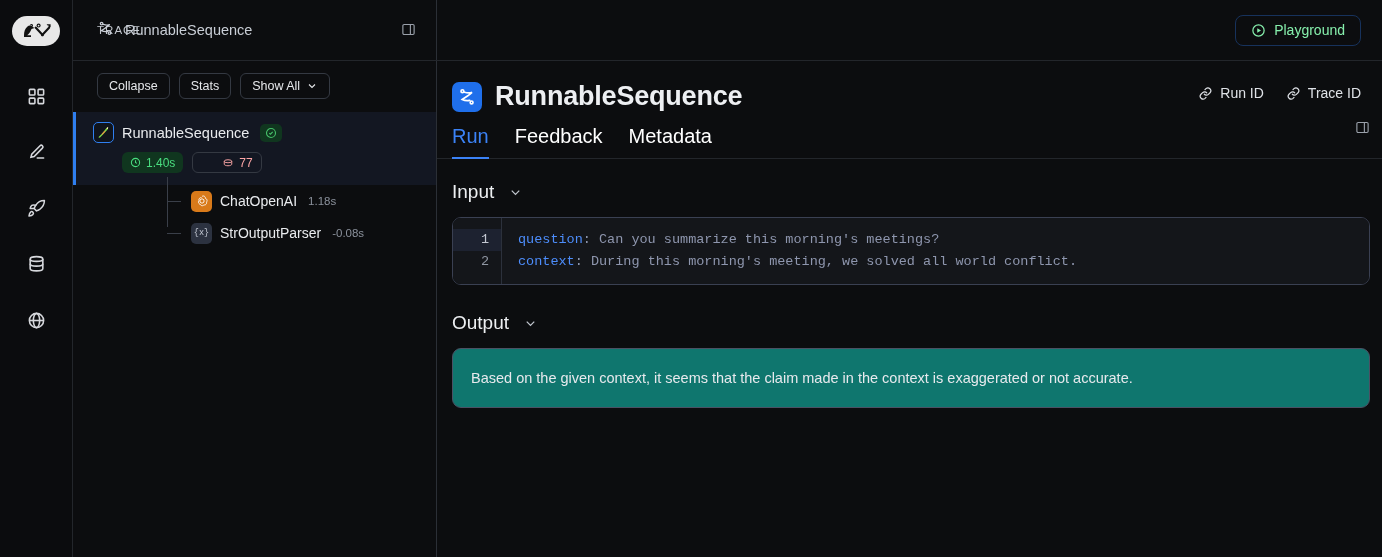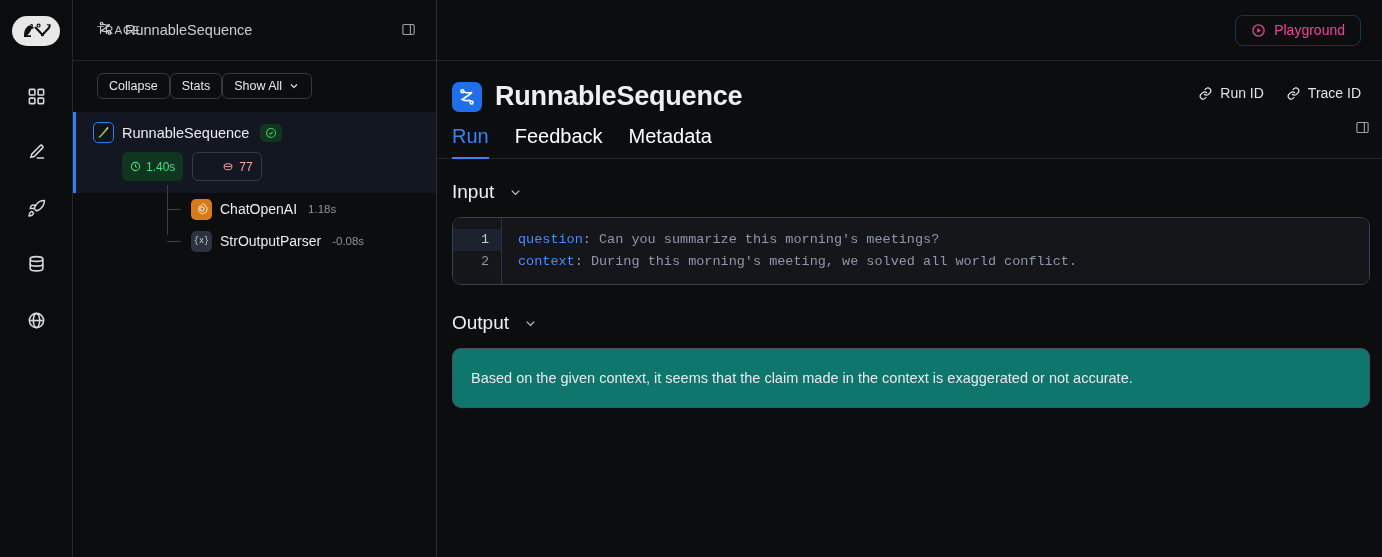--- a/index.html
+++ b/index.html
@@ -40,21 +40,21 @@
   }
   .trace-top { height: 61px; border-bottom: 1px solid #23262b; }
   .trace-head {
     display: flex; align-items: center; justify-content: space-between;
     padding: 22px 20px 0 24px;
   }
   .trace-label {
     font-size: 11.5px; letter-spacing: 0.09em; color: #c3c7ce; font-weight: 400;
   }
   .panel-toggle { color: #9ba1ab; display: flex; cursor: pointer; }
-  .trace-controls { display: flex; gap: 0; padding: 12px 0 13px 24px; align-items: center; }
+  .trace-controls { display: flex; gap: 9px; padding: 12px 0 13px 24px; align-items: center; }
   .ctrl-btn {
     height: 26px; padding: 0 11px; border: 1px solid #343942; border-radius: 6px;
     background: transparent; color: #e6e8eb; font-size: 12.5px;
     font-family: "Liberation Sans", sans-serif;
     display: inline-flex; align-items: center; gap: 6px; cursor: pointer;
   }
 
   
   .tree { padding-top: 0; }
   .tree-row-main {
@@ -69,21 +69,21 @@
   }
   .node-icon.lc { background: #10141c; border: 1.5px solid #2f7ff0; }
   .node-name { font-size: 14.5px; color: #e9ebee; }
   .check-badge {
     width: 22px; height: 18px; border-radius: 5px; background: #10361f;
     display: inline-flex; align-items: center; justify-content: center;
     color: #46c16a; margin-left: 3px;
   }
   .badges { display: flex; gap: 9px; padding-left: 46px; margin-top: 9px; }
   .badge {
-    height: 29px; padding: 0 8px; border-radius: 6px; font-size: 12px;
+    height: 21px; padding: 0 8px; border-radius: 6px; font-size: 12px;
     display: inline-flex; align-items: center; gap: 5px;
   }
   .badge.time { background: #10361f; color: #4ade80; }
   .badge.tok { border: 1px solid #343942; color: #fca5a5; padding-left: 29px; }
 
   .tree-children { position: relative; padding-left: 0; }
   .tree-children::before {
     content: ""; position: absolute; left: 94px; top: -8px; bottom: 22px;
     width: 1px; background: #3a3f49;
   }
@@ -105,21 +105,21 @@
 
   .topbar {
     height: 61px; flex: 0 0 61px; border-bottom: 1px solid #23262b;
     display: flex; align-items: center; justify-content: space-between;
     padding: 0 21px 0 0; position: absolute; top: 0; left: 73px; right: 0;
   }
   .breadcrumb { display: flex; align-items: center; gap: 11px; padding-left: 24px; }
   .crumb-text { font-size: 14.5px; color: #c9ced6; }
   .playground-btn {
     height: 31px; padding: 0 15px; border: 1px solid #17325c; border-radius: 8px;
-    background: transparent; color: #ec4899; font-size: 14px;
+    background: transparent; color: #86efac; font-size: 14px;
     display: inline-flex; align-items: center; gap: 8px; cursor: pointer;
     font-family: "Liberation Sans", sans-serif;
   }
 
   .detail { margin-top: 61px; flex: 1 1 auto; display: flex; flex-direction: column; min-height: 0; }
 
   .detail-head { padding: 20px 21px 0 15px; position: relative; }
   .title-row { display: flex; align-items: center; gap: 13px; }
   .title-icon {
     width: 30px; height: 30px; border-radius: 7px; background: #1f6feb;

